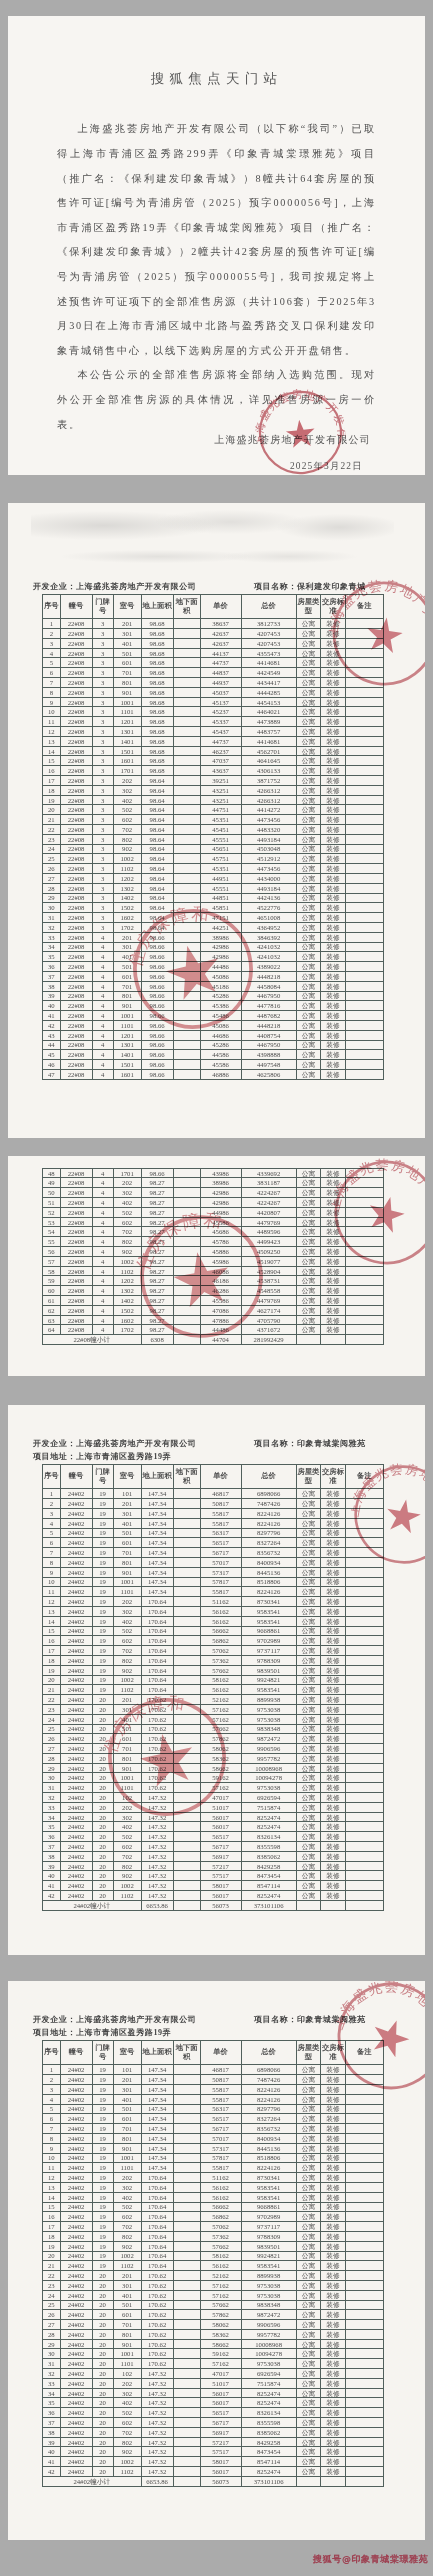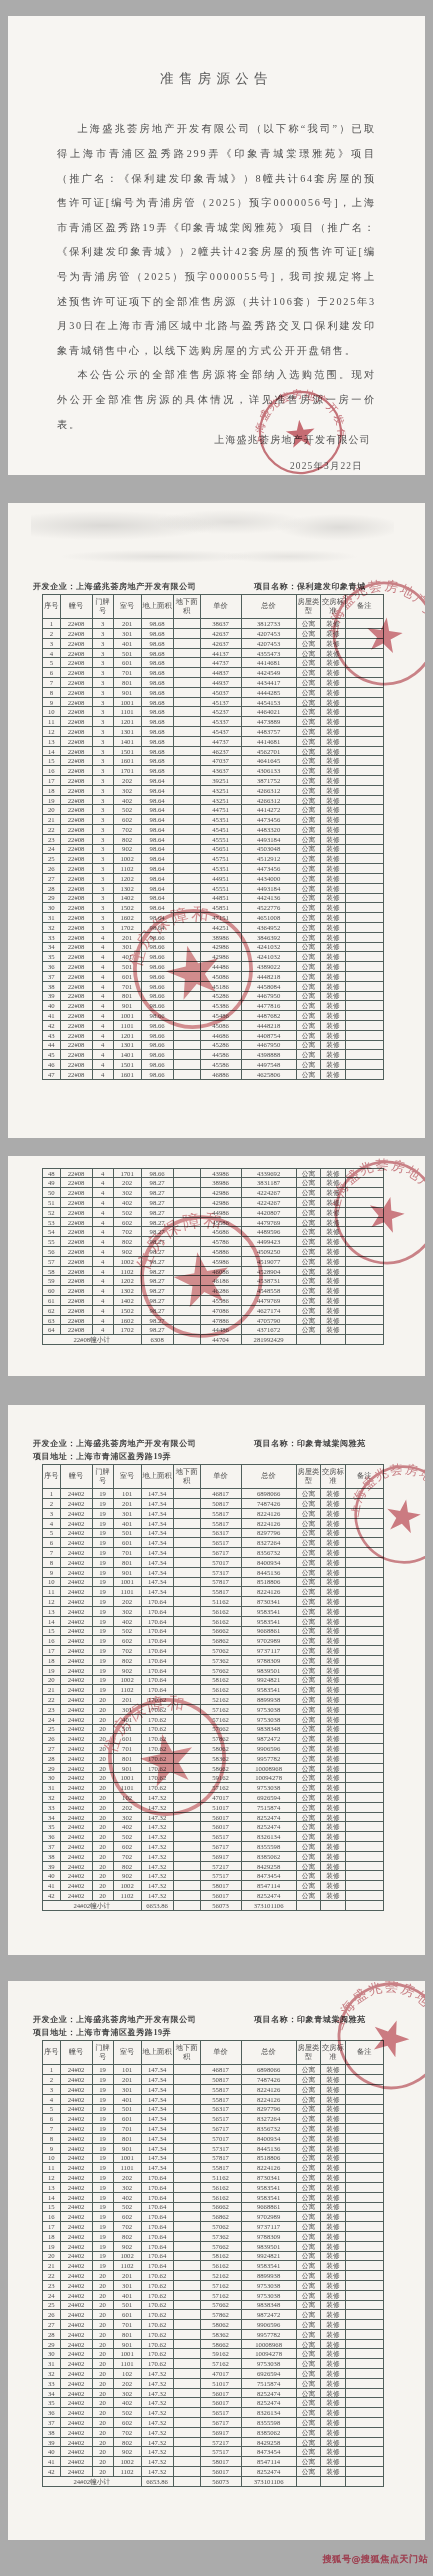--- a/index.html
+++ b/index.html
@@ -15,21 +15,21 @@
   .body-text{margin:29px 49px 0 49px;font-size:10.2px;line-height:24.6px;letter-spacing:1.8px;text-align:justify;color:#4e4e4e;}
   .body-text p{margin:0;text-indent:2em;}
   .sig-block{position:absolute;right:54px;top:417px;text-align:right;font-size:10px;letter-spacing:1.2px;color:#555;}
   .sig-date{margin-top:13px;padding-right:8.2px;font-size:9.4px;}
   .meta{position:relative;margin:0 0 0 25px;font-size:8px;font-weight:700;color:#454545;letter-spacing:0.6px;height:13.5px;line-height:13.5px;}
   .meta .m-right{position:absolute;left:221px;top:0;font-weight:700;}
   .meta-first{margin-top:77px;}
   .meta-first-sm{margin-top:32px;}
   table.grid{border-collapse:collapse;table-layout:fixed;width:340px;margin-left:34px;background:transparent;}
   table.grid th,table.grid td{border:0.6px solid #51605c;text-align:center;vertical-align:middle;overflow:hidden;color:#4d4d4d;padding:0 0.6px;}
-  table.grid th{font-weight:400;font-size:7.3px;height:23.4px;line-height:1.2;margin-left:48px;}
+  table.grid th{font-weight:700;font-size:7.3px;height:23.4px;line-height:1.2;margin-left:48px;}
   table.grid td{font-size:6.7px;height:8.8px;line-height:1.05;}
   .mt20{margin-top:11.7px;}
   .seal{position:absolute;pointer-events:none;mix-blend-mode:multiply;}
   .seal-ring{fill:none;stroke:#c05a63;stroke-width:5;}
   .seal-star{fill:#c2505b;}
   .seal-text{fill:#bd5560;font-size:24px;letter-spacing:3px;font-family:"Liberation Serif",serif;}
   .seal.authority .seal-ring{stroke:#bf4a52;stroke-width:6;}
   .seal.authority .seal-star{fill:#c04850;}
   .seal.authority .seal-text{fill:#bc4750;font-size:27px;}
   .op70{opacity:.72;} .op60{opacity:.6;} .op80{opacity:.82;}
@@ -43,21 +43,21 @@
     radial-gradient(ellipse 28% 60% at 75% 50%,rgba(125,125,125,.14),rgba(125,125,125,0) 75%);}
   .watermark{position:absolute;right:4.7px;top:2553px;font-family:"DejaVu Sans","Liberation Sans",sans-serif;
     font-weight:700;font-size:9px;letter-spacing:0.6px;color:#9e4152;text-shadow:0 0 0.6px rgba(158,65,82,.5);}
 </style>
 </head>
 <body>
 
 <div class="canvas">
 
   <section class="page page-1">
-    <h1 class="doc-title">准售房源公告</h1>
+    <h1 class="doc-title">搜狐焦点天门站</h1>
     <div class="body-text">
       <p>上海盛兆荟房地产开发有限公司（以下称“我司”）已取得上海市青浦区盈秀路299弄《印象青城棠璟雅苑》项目（推广名：《保利建发印象青城》）8幢共计64套房屋的预售许可证[编号为青浦房管（2025）预字0000056号]，上海市青浦区盈秀路19弄《印象青城棠阅雅苑》项目（推广名：《保利建发印象青城》）2幢共计42套房屋的预售许可证[编号为青浦房管（2025）预字0000055号]，我司按规定将上述预售许可证项下的全部准售房源（共计106套）于2025年3月30日在上海市青浦区城中北路与盈秀路交叉口保利建发印象青城销售中心，以线下选购房屋的方式公开开盘销售。</p>
       <p>本公告公示的全部准售房源将全部纳入选购范围。现对外公开全部准售房源的具体情况，详见准售房源一房一价表。</p>
     </div>
     <div class="sig-block">
       <div>上海盛兆荟房地产开发有限公司</div>
       <div class="sig-date">2025年3月22日</div>
     </div>
     <svg class="seal op80" style="left:248px;top:372px;width:89px;height:89px;transform:rotate(-6deg);" viewBox="0 0 200 200">
       <circle class="seal-ring" cx="100" cy="100" r="91"></circle>
@@ -2201,15 +2201,15 @@
         </tbody>
       </table>
     <svg class="seal op70" style="left:326px;top:-2.3px;width:114px;height:114px;transform:rotate(20deg);" viewBox="0 0 200 200">
       <circle class="seal-ring" cx="100" cy="100" r="91"></circle>
       <path id="sp8" d="M 20 136 A 85 85 0 1 1 180 136" fill="none"></path>
       <text class="seal-text"><textPath href="#sp8" startOffset="5%">上海盛兆荟房地产开发有限公司</textPath></text>
       <polygon class="seal-star" points="100,71 107.6,94.5 132.3,94.5 112.4,109 120,132.5 100,118 80,132.5 87.6,109 67.7,94.5 92.4,94.5"></polygon>
     </svg>
   </section>
 
-  <div class="watermark">搜狐号@搜狐焦点天门站</div>
+  <div class="watermark">搜狐号@印象青城棠璟雅苑</div>
 </div>
 
 
 </body></html>

